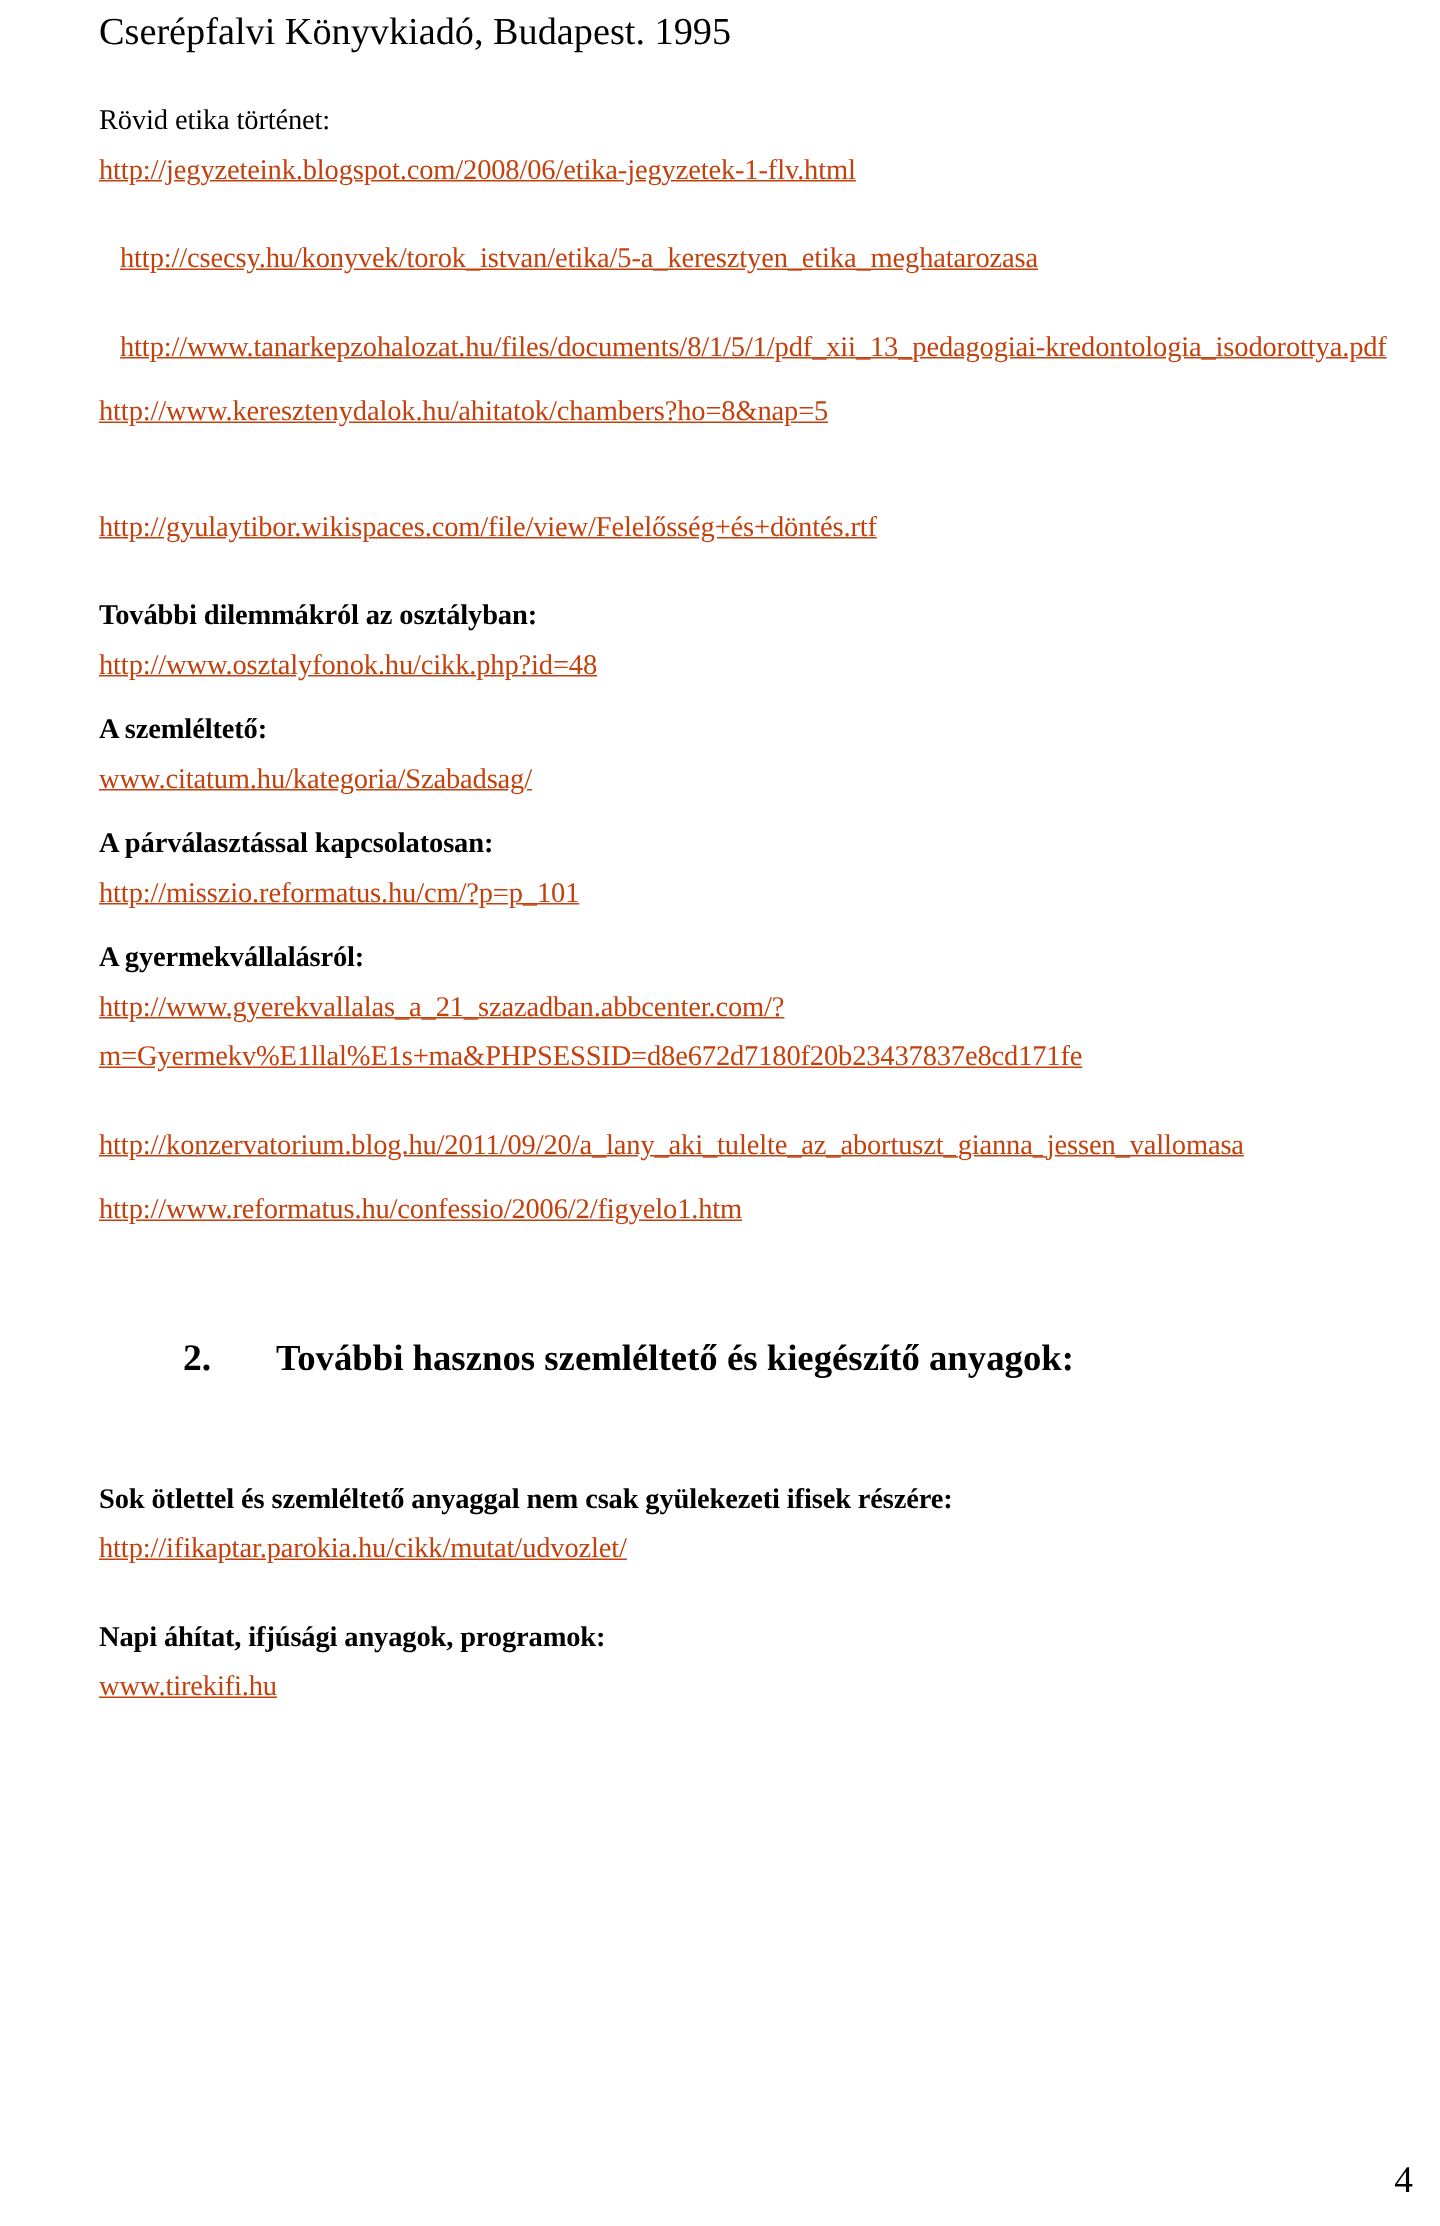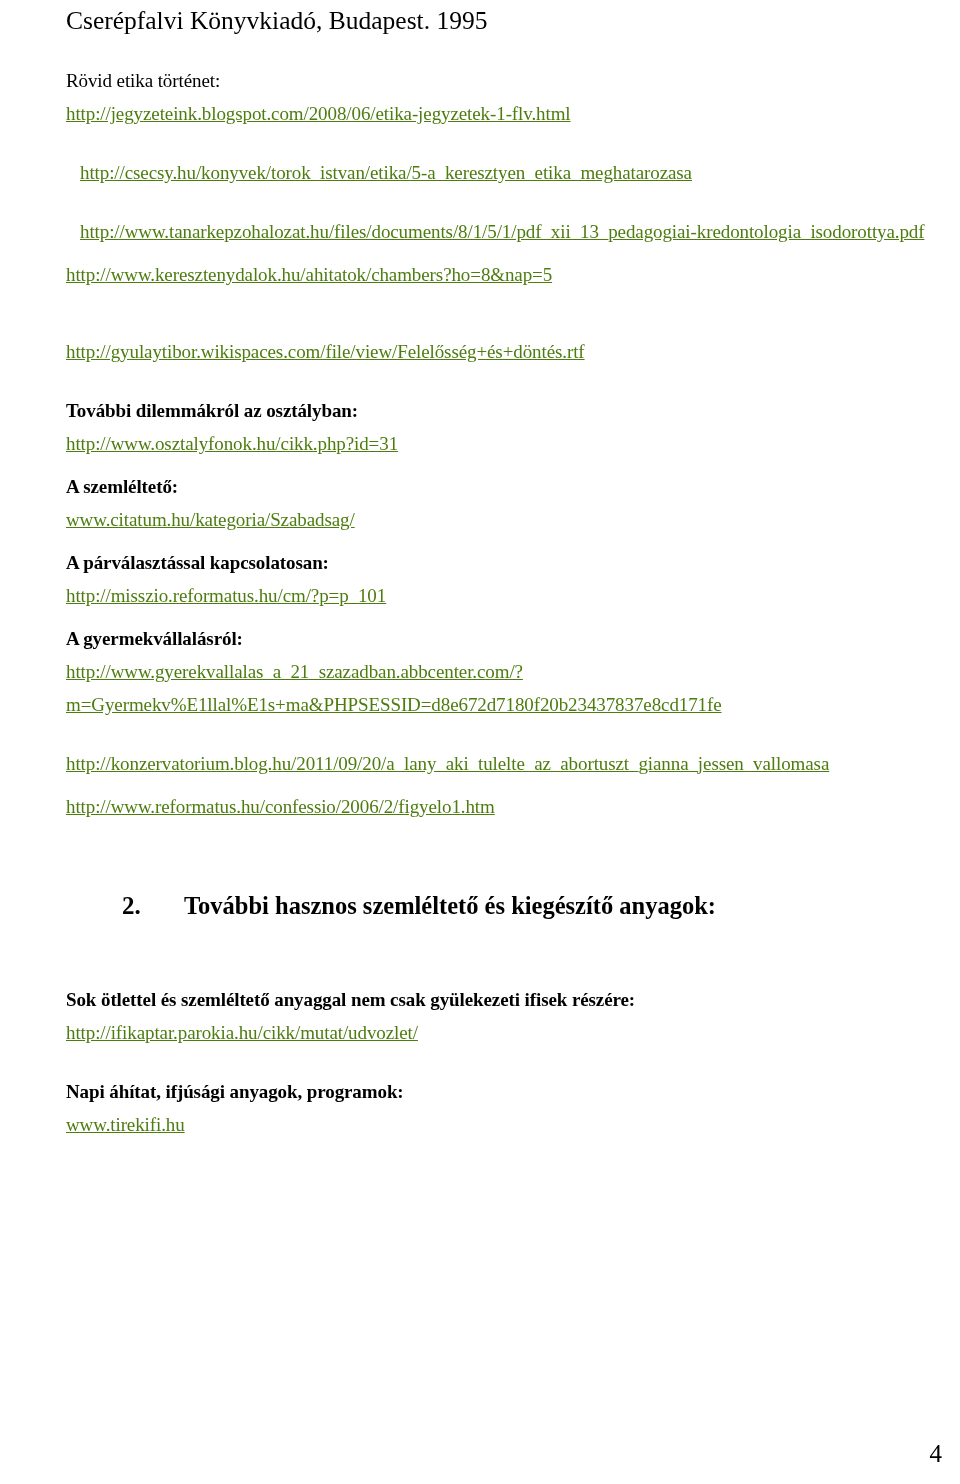--- a/index.html
+++ b/index.html
@@ -38,21 +38,21 @@
     word-break: break-word;
     letter-spacing: -0.1px;
   }
   .plain {
     font-weight: normal;
   }
   .heading {
     font-weight: bold;
   }
   .link {
-    color: #4d7c0f;
+    color: #c2410c;
     text-decoration: underline;
     font-weight: normal;
     cursor: pointer;
   }
   .link-wrap {
     display: block;
   }
   .gap-sm { height: 10px; }
   .gap-md { height: 26px; }
   .gap-lg { height: 34px; }
@@ -131,21 +131,21 @@
 
     <div class="line link-wrap"><span class="link">http://www.keresztenydalok.hu/ahitatok/chambers?ho=8&amp;nap=5</span></div>
 
     <div class="gap-xl"></div>
 
     <div class="line link-wrap"><span class="link">http://gyulaytibor.wikispaces.com/file/view/Felelősség+és+döntés.rtf</span></div>
 
     <div class="gap-md"></div>
 
     <div class="line heading">További dilemmákról az osztályban:</div>
-    <div class="line link-wrap"><span class="link">http://www.osztalyfonok.hu/cikk.php?id=31</span></div>
+    <div class="line link-wrap"><span class="link">http://www.osztalyfonok.hu/cikk.php?id=48</span></div>
 
     <div class="gap-sm"></div>
 
     <div class="line heading">A szemléltető:</div>
     <div class="line link-wrap"><span class="link">www.citatum.hu/kategoria/Szabadsag/</span></div>
 
     <div class="gap-sm"></div>
 
     <div class="line heading">A párválasztással kapcsolatosan:</div>
     <div class="line link-wrap"><span class="link">http://misszio.reformatus.hu/cm/?p=p_101</span></div>

